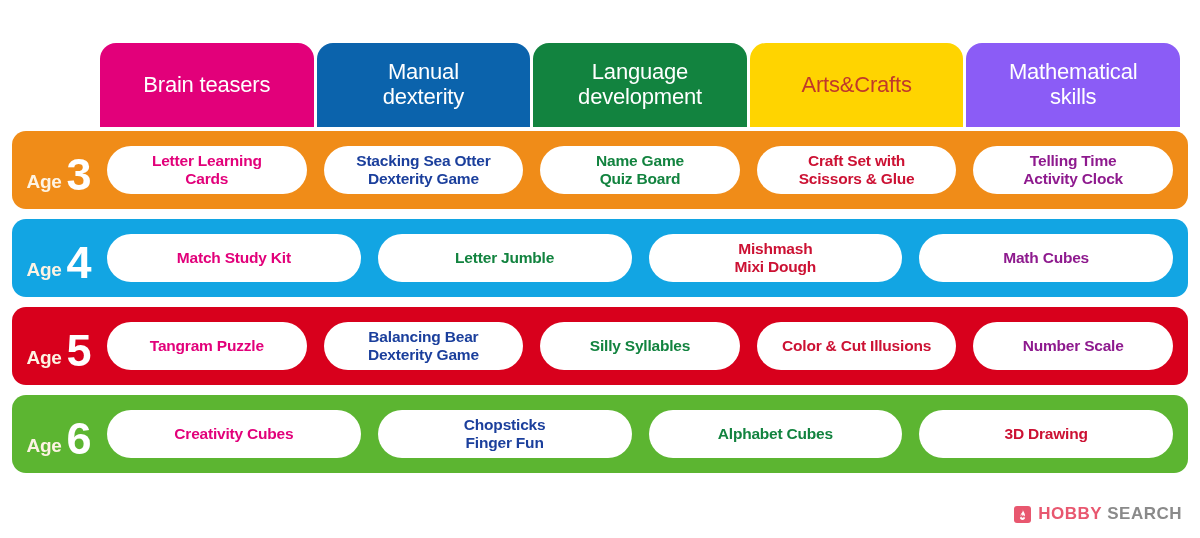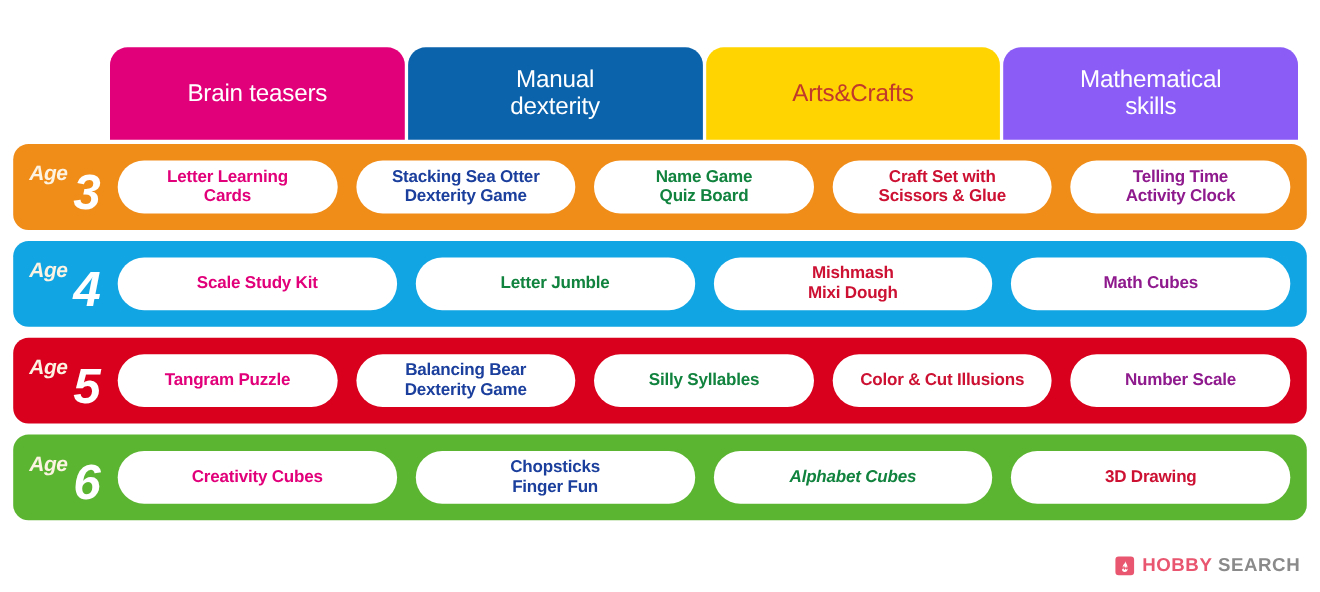--- a/index.html
+++ b/index.html
@@ -60,26 +60,25 @@
     border-radius: 14px;
     margin-bottom: 10px;
     display: flex;
     align-items: center;
     box-sizing: border-box;
   }
   .age-label {
     width: 88px;
     min-width: 88px;
     display: flex;
-    align-items: flex-start;
+    align-items: flex-end;
     justify-content: center;
     color: #ffffff;
     padding-left: 6px;
     box-sizing: border-box;
-    font-style: italic;
   }
   .age-word {
     font-size: 19px;
     font-weight: 700;
     color: #fdf3e3;
     letter-spacing: -0.3px;
   }
   .age-num {
     font-size: 45px;
     font-weight: 700;
@@ -156,20 +155,24 @@
 <div id="board">
 
   <div class="header-row">
       <div class="col-head" style="background: rgb(226, 0, 122); color: rgb(255, 255, 255);">
         <span style="white-space: pre-line;">Brain teasers</span>
       </div>
       <div class="col-head" style="background: rgb(11, 99, 172); color: rgb(255, 255, 255);">
         <span style="white-space: pre-line;">Manual
 dexterity</span>
       </div>
+      <div class="col-head" style="background: rgb(18, 131, 63); color: rgb(255, 255, 255);">
+        <span style="white-space: pre-line;">Language
+development</span>
+      </div>
       <div class="col-head" style="background: rgb(255, 212, 0); color: rgb(192, 57, 43);">
         <span style="white-space: pre-line;">Arts&amp;Crafts</span>
       </div>
       <div class="col-head" style="background: #8b5cf6; color: rgb(255, 255, 255);">
         <span style="white-space: pre-line;">Mathematical
 skills</span>
       </div>
     </div>
 
   <div class="rows">
@@ -212,21 +215,21 @@
         </div>
       </div>
       <div class="age-row" style="background: rgb(18, 165, 227);">
         <div class="age-label">
           <span class="age-word">Age</span>
           <span class="age-num">4</span>
         </div>
         <div class="cells">
           <div class="cell">
             <div class="pill" style="color: rgb(226, 0, 122);">
-              <span style="white-space: pre-line;">Scale Study Kit</span>
+              <span style="white-space: pre-line;">Match Study Kit</span>
             </div>
           </div>
           <div class="cell">
             <div class="pill" style="color: rgb(18, 131, 63);">
               <span style="white-space: pre-line;">Letter Jumble</span>
             </div>
           </div>
           <div class="cell">
             <div class="pill" style="color: rgb(204, 17, 51);">
               <span style="white-space: pre-line;">Mishmash
@@ -286,21 +289,21 @@
             </div>
           </div>
           <div class="cell">
             <div class="pill" style="color: rgb(27, 63, 156);">
               <span style="white-space: pre-line;">Chopsticks
 Finger Fun</span>
             </div>
           </div>
           <div class="cell">
             <div class="pill" style="color: rgb(18, 131, 63);">
-              <span style="white-space: pre-line; font-style: italic;">Alphabet Cubes</span>
+              <span style="white-space: pre-line;">Alphabet Cubes</span>
             </div>
           </div>
           <div class="cell">
             <div class="pill" style="color: rgb(204, 17, 51);">
               <span style="white-space: pre-line;">3D Drawing</span>
             </div>
           </div>
         </div>
       </div>
     </div>

